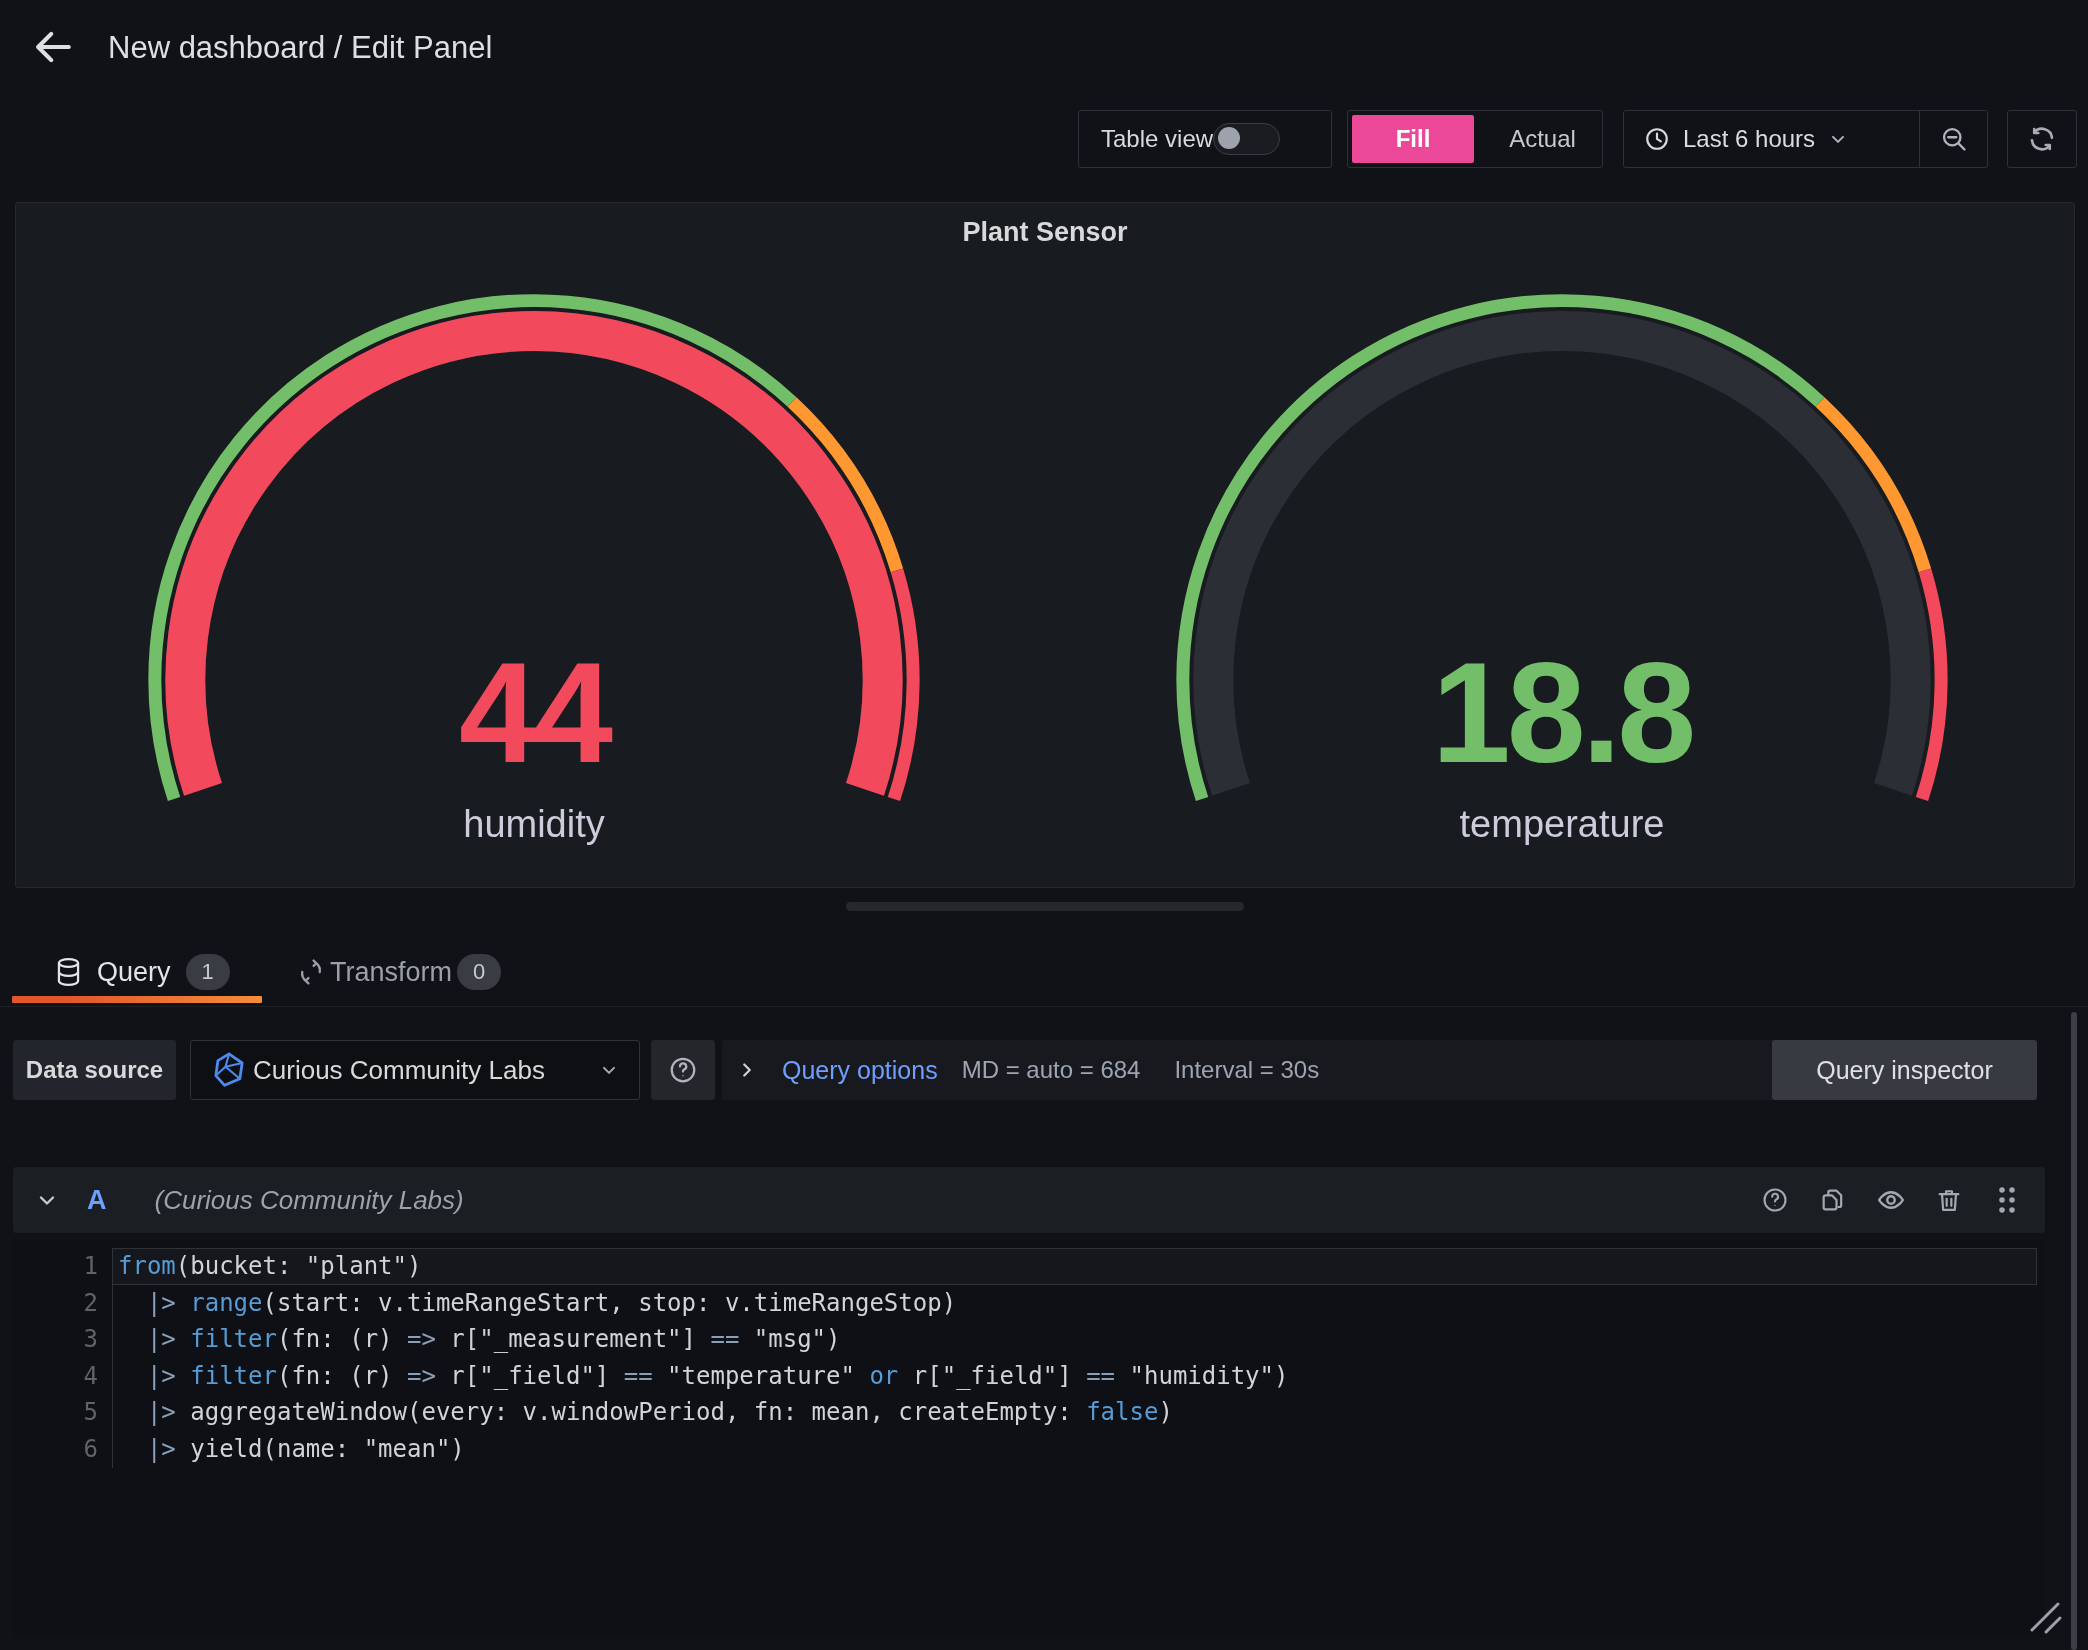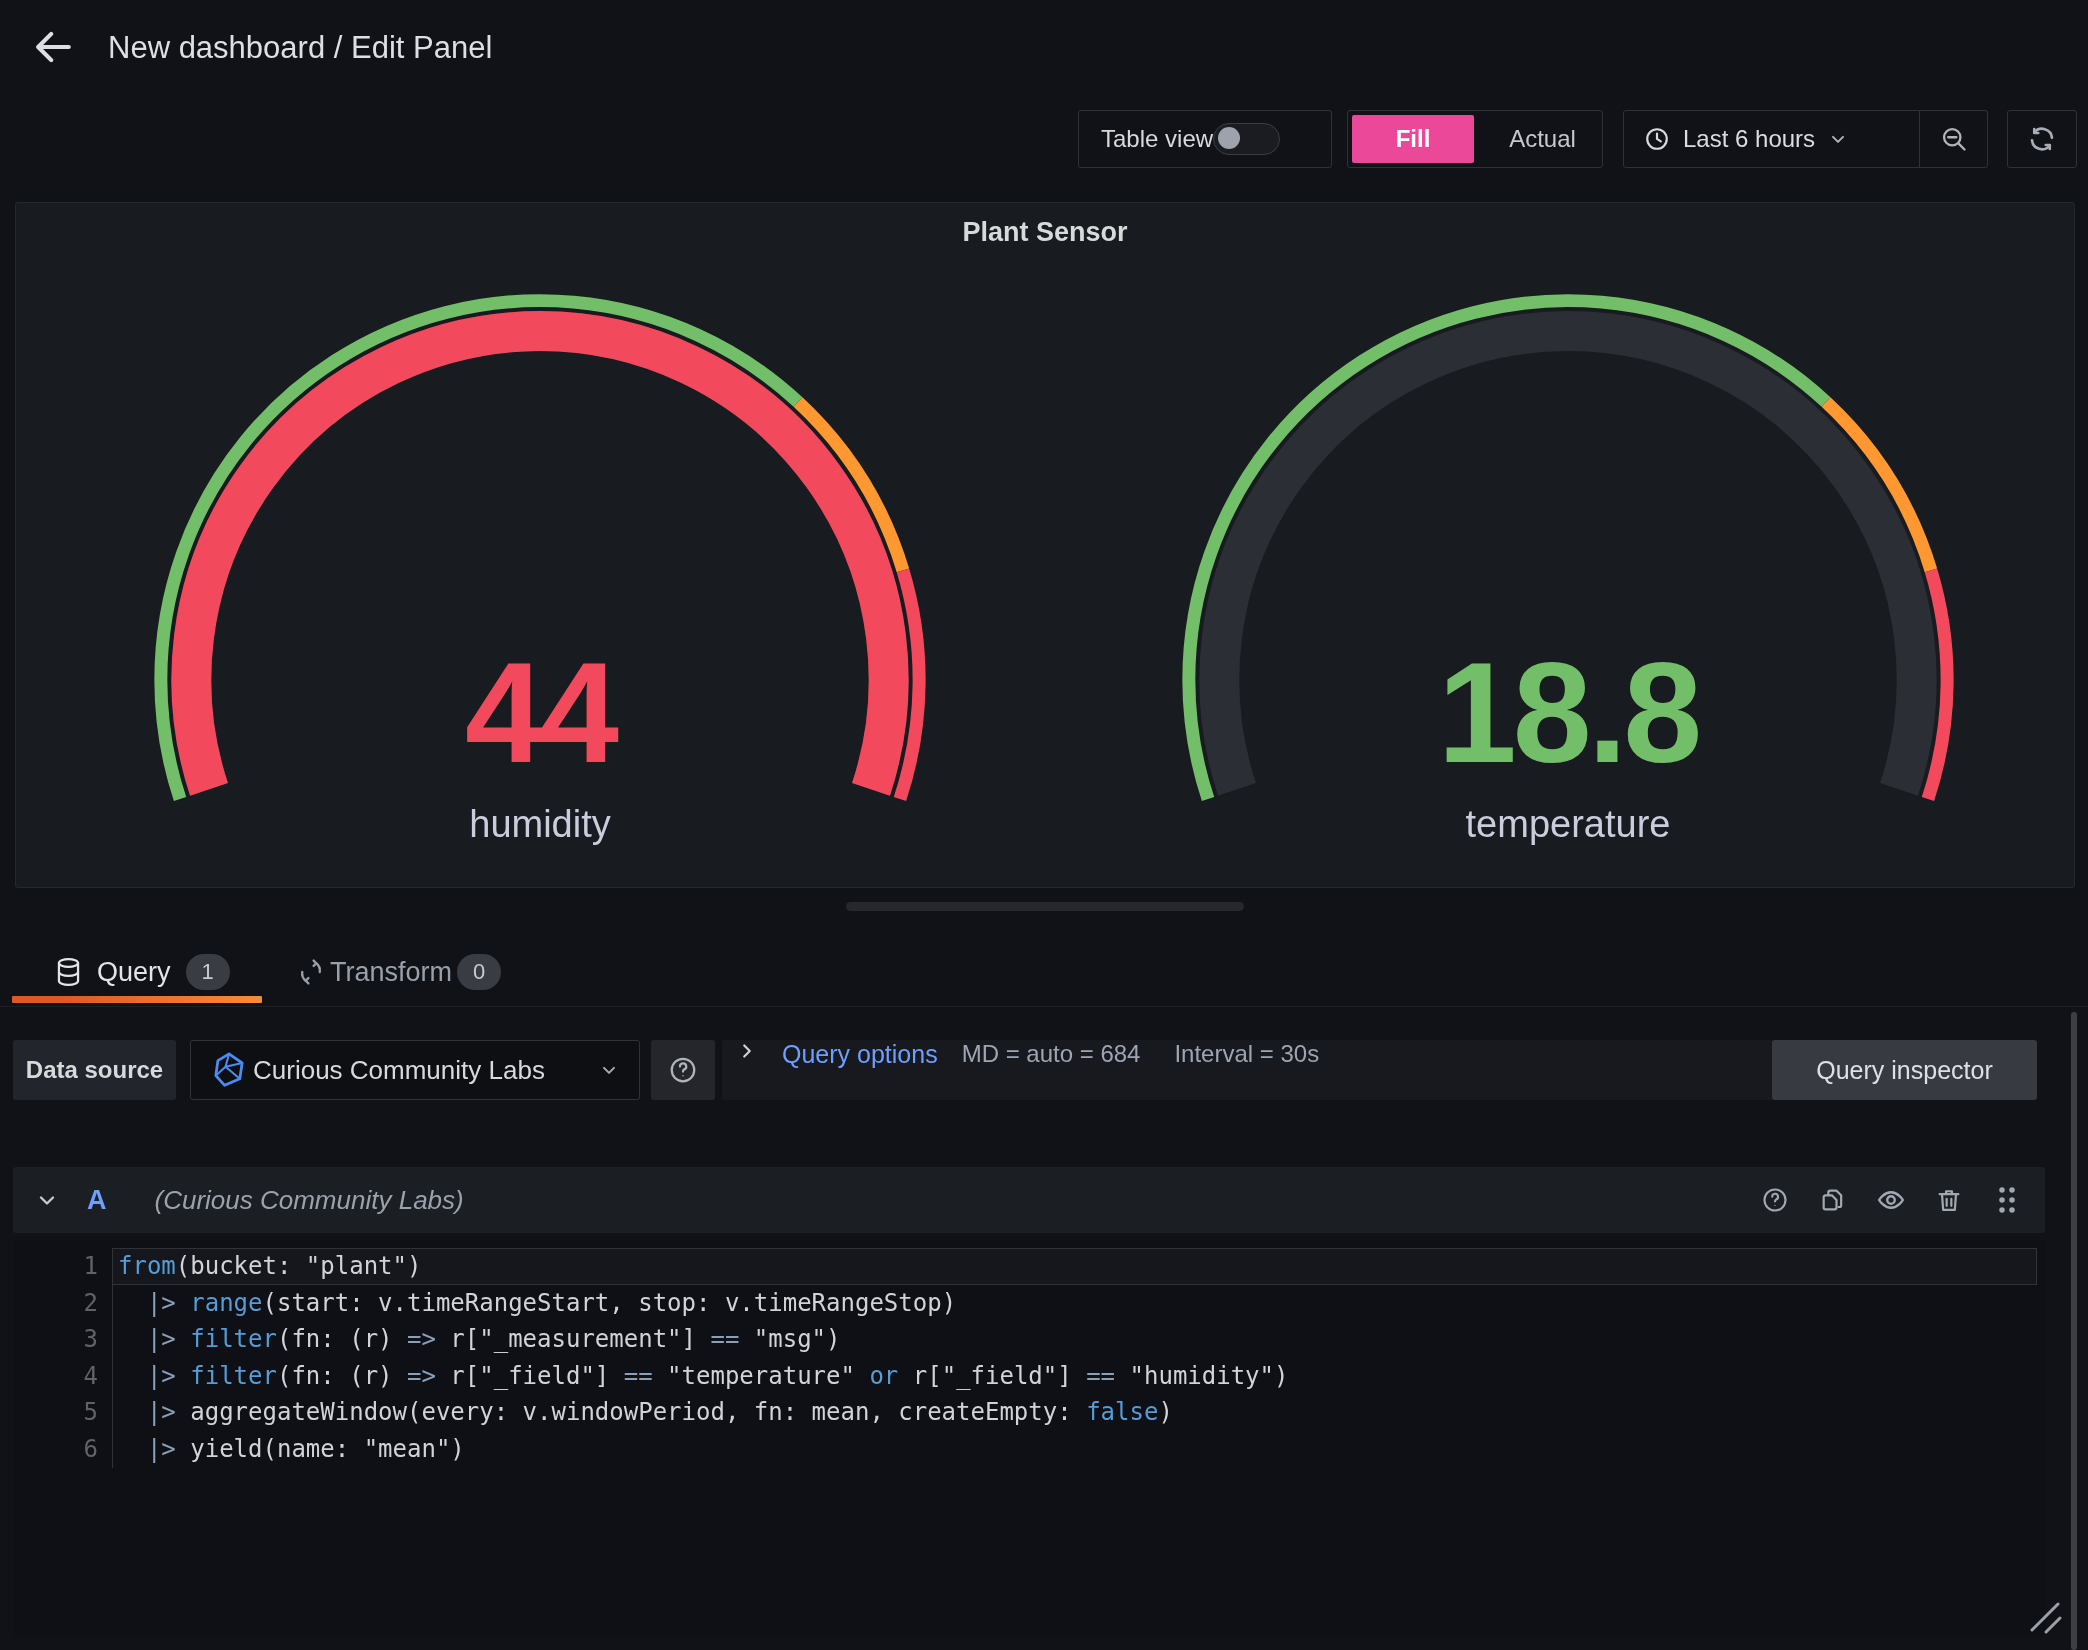--- a/index.html
+++ b/index.html
@@ -25,21 +25,21 @@
   .seg.inactive{color:#C6C8CD;flex:1;padding-left:13px;}
   #time-box{left:1623px;width:365px;}
   #time-main{display:flex;align-items:center;gap:13px;padding:0 18px 0 20px;height:100%;flex:1;cursor:pointer;}
   #time-main .lbl{font-size:24px;font-weight:500;color:#DBDCE0;}
   #time-zoomout{width:67px;height:100%;border-left:1px solid #2E3138;display:flex;align-items:center;justify-content:center;cursor:pointer;}
   #refresh-box{left:2007px;width:70px;justify-content:center;cursor:pointer;}
 
   
   #panel{left:15px;top:202px;width:2058px;height:684px;background:#181B1F;border:1px solid #25282D;border-radius:3px;}
   #panel-title{top:14px;left:0;width:100%;text-align:center;font-size:27px;font-weight:700;color:#D8D9DA;}
-  #gauges{top:48px;left:10px;width:2056px;height:636px;display:flex;}
+  #gauges{top:48px;left:4px;width:2056px;height:636px;display:flex;}
   .gauge{position:relative;width:1028px;height:636px;}
   .gauge-value{position:absolute;top:382px;left:0;width:100%;text-align:center;
       font-size:142px;font-weight:700;letter-spacing:-4px;line-height:160px;}
   .gauge-label{position:absolute;top:552px;left:0;width:100%;text-align:center;font-size:38px;color:#CCCCDC;}
 
   
   #drag-handle{left:846px;top:902px;width:398px;height:9px;border-radius:5px;background:#26282E;cursor:row-resize;}
 
   
   .tab{top:946px;height:52px;display:flex;align-items:center;cursor:pointer;}
@@ -232,21 +232,21 @@
   <div id="ds-help" class="abs dsrow" style="display:flex;align-items:center;">
     <span>
       <svg width="30" height="30" viewBox="0 0 24 24" fill="none" stroke="#B0B4BB" stroke-width="1.8">
         <circle cx="12" cy="12" r="9"></circle>
         <path d="M9.6 9.2a2.5 2.5 0 1 1 3.4 2.3c-.8.35-1 .9-1 1.7" stroke-linecap="round"></path>
         <circle cx="12" cy="16.6" r="0.6" fill="#B0B4BB" stroke="none"></circle>
       </svg>
     </span>
   </div>
 
-  <div id="options-box" class="abs dsrow" style="display:flex;align-items:flex-start;">
+  <div id="options-box" class="abs dsrow" style="display:flex;align-items:center;">
     <span style="display:flex;">
       <svg width="22" height="22" viewBox="0 0 24 24" fill="none" stroke="#D0D2D6" stroke-width="2.4" stroke-linecap="round" stroke-linejoin="round">
           <path d="M9 6l6 6-6 6"></path>
         </svg>
     </span>
     <span class="qo">Query options</span>
     <span class="stat">MD = auto = 684</span>
     <span class="stat">Interval = 30s</span>
   </div>
 

